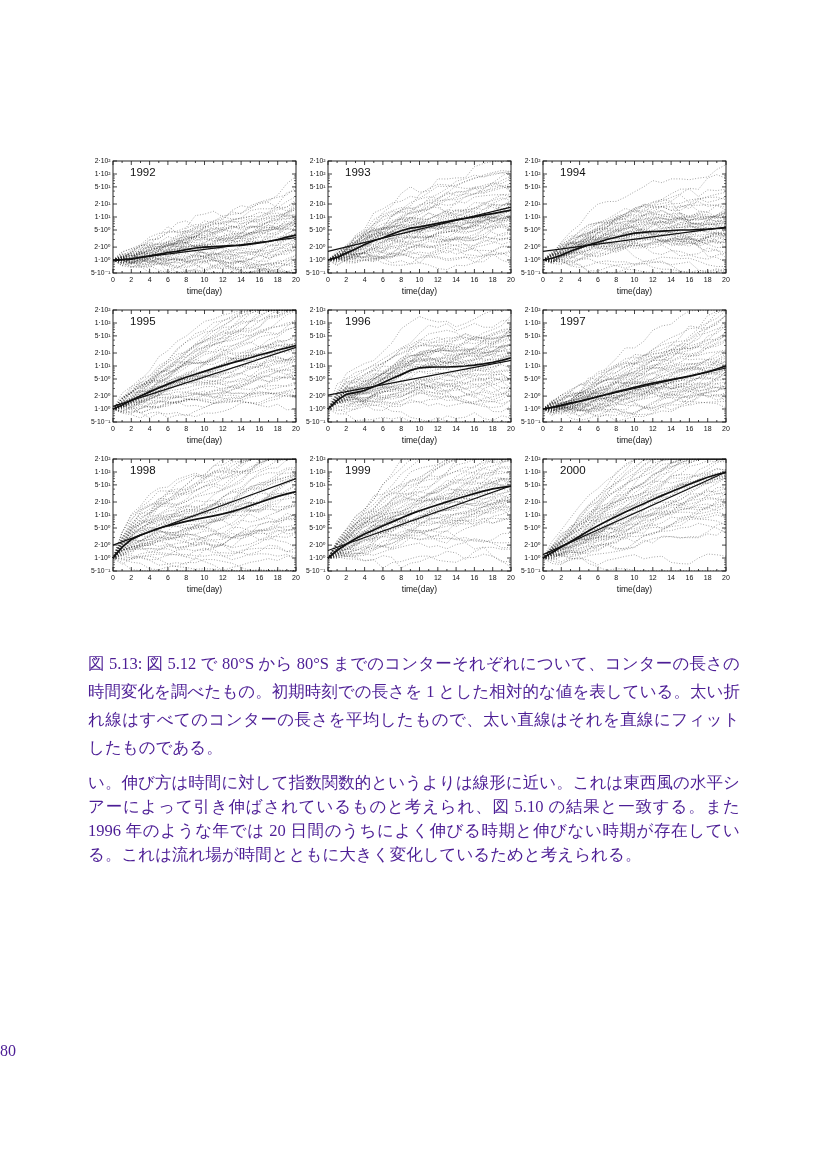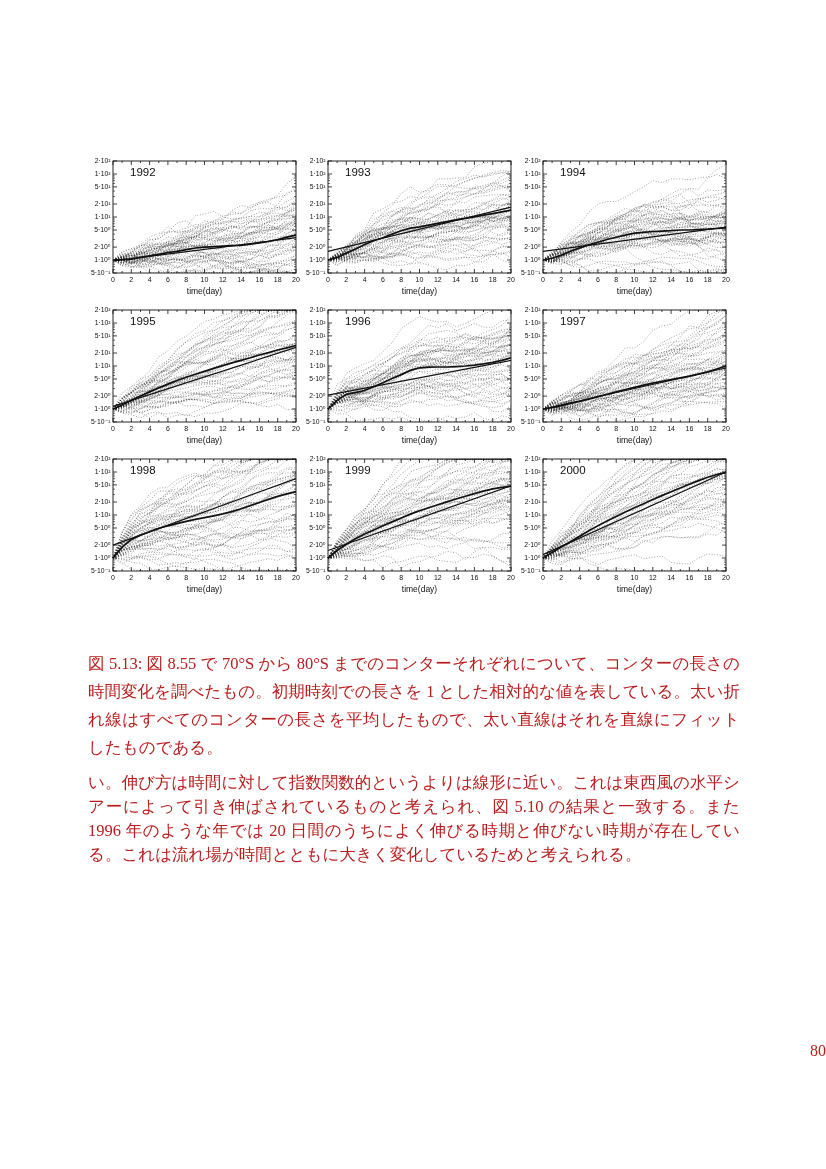--- a/index.html
+++ b/index.html
@@ -2,21 +2,21 @@
 <html><head>
 <meta charset="utf-8">
 <style>
   html,body{margin:0;padding:0;background:#888;}
   .page{
     position:relative;
     width:826px;height:1169px;
     margin:0 auto;
     background:#ffffff;
     font-family:"Liberation Serif","DejaVu Serif",serif;
-    color:#b91c1c;
+    color:#4c1d95;
     overflow:hidden;
   }
   .plot-grid{
     position:absolute;left:85px;top:151px;
     display:grid;
     grid-template-columns:repeat(3,215px);
     grid-auto-rows:149px;
   }
   .plot-cell{width:215px;height:149px;}
   .plot-cell svg text{
@@ -30,21 +30,21 @@
     text-align:justify;
   }
   .body-text{
     position:absolute;left:88px;top:771px;width:652px;
     margin:0;
     font-size:16.5px;line-height:24px;
     text-align:justify;
   }
   .page-number{
     position:absolute;left:0;top:1042px;width:826px;
-    text-align:right;font-size:16px;
+    text-align:left;font-size:16px;
   }
 </style>
 </head>
 <body>
 
 <div class="page">
 
   <div class="plot-grid">
     <div class="plot-cell"><svg width="215" height="149" viewBox="0 0 215 149" xmlns="http://www.w3.org/2000/svg">
           <polyline points="28.0,109.0 37.1,112.3 46.3,108.8 55.5,106.5 64.6,107.1 73.8,98.8 82.9,97.6 92.0,90.0 101.2,88.4 110.4,85.1 119.5,82.4 128.7,81.4 137.8,76.5 146.9,69.2 156.1,66.9 165.3,65.4 174.4,65.8 183.5,63.2 192.7,62.0 201.8,65.3 211.0,63.5" fill="none" stroke="#222" stroke-width="0.45" stroke-dasharray="0.9 1.8"></polyline>
@@ -1607,19 +1607,19 @@
           <line x1="201.8" y1="120" x2="201.8" y2="122" stroke="#111111" stroke-width="0.8"></line>
           <line x1="201.8" y1="10" x2="201.8" y2="12" stroke="#111111" stroke-width="0.8"></line>
           <line x1="211.0" y1="118" x2="211.0" y2="122" stroke="#111111" stroke-width="0.8"></line>
           <line x1="211.0" y1="10" x2="211.0" y2="14" stroke="#111111" stroke-width="0.8"></line>
           <text x="211.0" y="131" font-size="7" text-anchor="middle">20</text>
           <text x="45" y="25" font-size="11.5">2000</text>
           <text x="119.5" y="143" font-size="8.5" text-anchor="middle">time(day)</text>
         </svg></div>
   </div>
 
-  <p class="caption">図 5.13: 図 8.55 で 70°S から 80°S までのコンターそれぞれについて、コンターの長さの時間変化を調べたもの。初期時刻での長さを 1 とした相対的な値を表している。太い折れ線はすべてのコンターの長さを平均したもので、太い直線はそれを直線にフィットしたものである。</p>
+  <p class="caption">図 5.13: 図 5.12 で 80°S から 80°S までのコンターそれぞれについて、コンターの長さの時間変化を調べたもの。初期時刻での長さを 1 とした相対的な値を表している。太い折れ線はすべてのコンターの長さを平均したもので、太い直線はそれを直線にフィットしたものである。</p>
 
   <p class="body-text">い。伸び方は時間に対して指数関数的というよりは線形に近い。これは東西風の水平シアーによって引き伸ばされているものと考えられ、図 5.10 の結果と一致する。また 1996 年のような年では 20 日間のうちによく伸びる時期と伸びない時期が存在している。これは流れ場が時間とともに大きく変化しているためと考えられる。</p>
 
   <div class="page-number">80</div>
 
 </div>
 
 </body></html>

